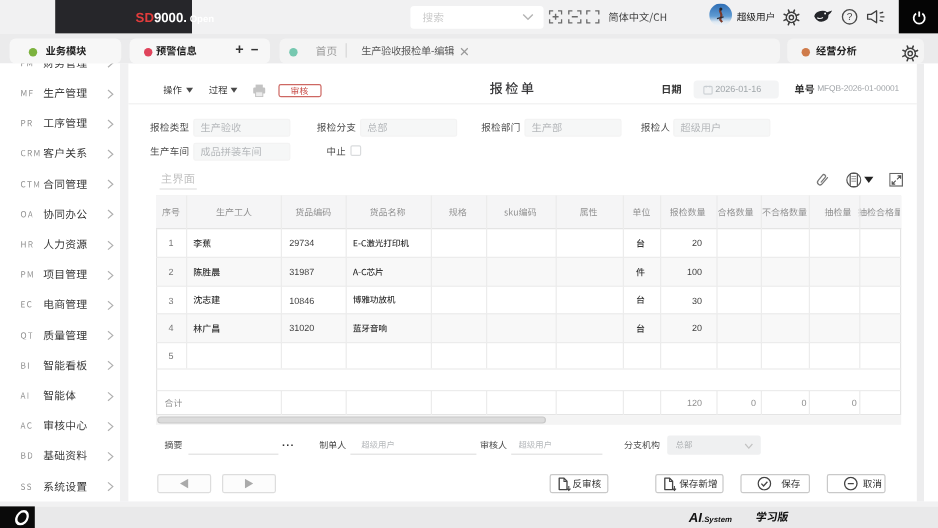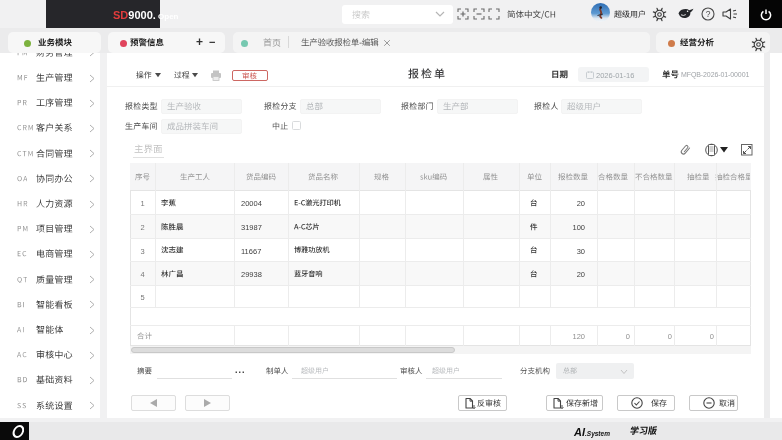--- a/index.html
+++ b/index.html
@@ -410,21 +410,21 @@
     <div style="position:absolute;left:130px;top:214px;width:621px;height:1px;background:#ececec;"></div>
     <div style="position:absolute;left:130px;top:238px;width:621px;height:1px;background:#ececec;"></div>
     <div style="position:absolute;left:130px;top:261px;width:621px;height:1px;background:#ececec;"></div>
     <div style="position:absolute;left:130px;top:285px;width:621px;height:1px;background:#ececec;"></div>
     <div style="position:absolute;left:130px;top:306.5px;width:621px;height:1px;background:#ececec;"></div>
     <div style="position:absolute;left:130px;top:324.6px;width:621px;height:1px;background:#ececec;"></div>
     <div style="position:absolute;left:142.5px;top:195.4px;line-height:11px;transform:translateX(-50%);"><span style="font:400 7.5px 'Liberation Sans',sans-serif;color:#777;letter-spacing:0px;white-space:nowrap;">1</span></div>
     <div style="position:absolute;left:161px;top:198.8px;line-height:0;"><svg width="15" height="8" viewBox="0 0 15 8">
         <path d="M3.4 0.3L3.4 1L0.4 1L0.4 1.7L2.6 1.7C2 2.3 1.1 2.8 0.2 3.1C0.4 3.2 0.6 3.5 0.7 3.7C1.7 3.3 2.7 2.6 3.4 1.8L3.4 3.3L4.1 3.3L4.1 1.8C4.8 2.6 5.8 3.3 6.8 3.6C6.9 3.4 7.1 3.1 7.3 3C6.4 2.8 5.5 2.3 4.8 1.7L7.1 1.7L7.1 1L4.1 1L4.1 0.3ZM3.4 4.5L3.4 4.9L0.4 4.9L0.4 5.5L3.4 5.5L3.4 6.4C3.4 6.5 3.3 6.6 3.2 6.6C3.1 6.6 2.6 6.6 2.1 6.5C2.2 6.7 2.3 7 2.4 7.2C3 7.2 3.4 7.2 3.7 7.1C4 7 4.1 6.8 4.1 6.4L4.1 5.5L7.1 5.5L7.1 4.9L4.1 4.9L4.1 4.8C4.7 4.5 5.4 4.1 5.9 3.8L5.5 3.4L5.3 3.4L1.7 3.4L1.7 4L4.4 4C4.1 4.2 3.7 4.4 3.4 4.5ZM8.8 5.8C8.6 6.2 8.2 6.6 7.9 6.9L8.4 7.3C8.8 7 9.1 6.5 9.3 6.1ZM9.9 6.1C10.1 6.5 10.2 6.9 10.2 7.2L10.9 7.1C10.8 6.8 10.7 6.3 10.5 6ZM11.5 6.1C11.7 6.4 11.9 6.9 12 7.2L12.6 7C12.5 6.7 12.3 6.2 12 5.9ZM13.1 6.1C13.5 6.4 13.9 6.9 14.1 7.3L14.7 6.9C14.5 6.6 14.1 6.1 13.7 5.8ZM11.3 4.6L11.3 5.1L9.6 5.1L9.6 4.6ZM11.1 1.7C11.2 1.9 11.2 2.1 11.3 2.3L9.7 2.3C9.8 2.1 9.9 2 10 1.8L9.8 1.8L10.3 1.8L10.3 1.3L12.3 1.3L12.3 1.8L13 1.8L13 1.3L14.6 1.3L14.6 0.7L13 0.7L13 0.3L12.3 0.3L12.3 0.7L10.3 0.7L10.3 0.3L9.6 0.3L9.6 0.7L7.9 0.7L7.9 1.3L9.6 1.3L9.6 1.7L9.3 1.6C9 2.3 8.4 3 7.8 3.4C8 3.5 8.2 3.8 8.3 3.9C8.5 3.8 8.7 3.6 8.9 3.3L8.9 5.9L9.6 5.9L9.6 5.6L14.3 5.6L14.3 5.1L12 5.1L12 4.6L14 4.6L14 4.1L12 4.1L12 3.7L14 3.7L14 3.2L12 3.2L12 2.8L14.2 2.8L14.2 2.3L12.1 2.3C12 2 11.9 1.7 11.7 1.5ZM11.3 4.1L9.6 4.1L9.6 3.7L11.3 3.7ZM11.3 3.2L9.6 3.2L9.6 2.8L11.3 2.8Z" fill="#333"></path>
       </svg></div>
-    <div style="position:absolute;left:241px;top:195.4px;line-height:11px;"><span style="font:400 7.5px 'Liberation Sans',sans-serif;color:#3f3f3f;letter-spacing:0px;white-space:nowrap;">20004</span></div>
+    <div style="position:absolute;left:241px;top:195.4px;line-height:11px;"><span style="font:400 7.5px 'Liberation Sans',sans-serif;color:#3f3f3f;letter-spacing:0px;white-space:nowrap;">29734</span></div>
     <div style="position:absolute;left:294px;top:199.0px;line-height:0;"><svg width="46.8" height="7.6" viewBox="0 0 46.8 7.6">
         <path d="M0.7 6.3L3.9 6.3L3.9 5.6L1.5 5.6L1.5 3.9L3.5 3.9L3.5 3.2L1.5 3.2L1.5 1.7L3.8 1.7L3.8 1L0.7 1ZM4.6 4.6L6.5 4.6L6.5 4L4.6 4ZM9.5 6.4C10.1 6.4 10.7 6.2 11.1 5.7L10.7 5.1C10.3 5.5 10 5.7 9.5 5.7C8.6 5.7 8 4.9 8 3.7C8 2.4 8.6 1.7 9.5 1.7C9.9 1.7 10.3 1.9 10.5 2.1L11 1.6C10.7 1.3 10.2 0.9 9.5 0.9C8.2 0.9 7.1 2 7.1 3.7C7.1 5.4 8.1 6.4 9.5 6.4ZM13.8 2.4L14.9 2.4L14.9 2.9L13.8 2.9ZM13.8 1.5L14.9 1.5L14.9 1.9L13.8 1.9ZM11.7 0.7C12 1 12.5 1.4 12.7 1.6L13.1 1.2C12.9 1 12.4 0.6 12 0.3ZM11.5 2.7C11.8 3 12.2 3.3 12.5 3.5L12.9 3.1C12.6 2.8 12.2 2.5 11.8 2.3ZM11.6 6.5L12.1 6.8C12.4 6.2 12.7 5.3 13 4.6L12.5 4.3C12.2 5.1 11.8 6 11.6 6.5ZM16.2 0.3C16.1 1.3 15.9 2.3 15.5 3L15.5 1L14.6 1L14.8 0.3L14.1 0.3C14.1 0.5 14 0.7 13.9 1L13.2 1L13.2 3.4L15.5 3.4C15.6 3.5 15.7 3.7 15.8 3.8C15.9 3.6 16 3.4 16.1 3.3C16.2 3.9 16.3 4.6 16.6 5.2C16.3 5.7 16 6.2 15.4 6.5C15.6 6.6 15.8 6.8 15.9 6.9C16.3 6.6 16.6 6.2 16.9 5.8C17.1 6.2 17.4 6.6 17.8 6.9C17.9 6.8 18.1 6.5 18.2 6.4C17.8 6.1 17.5 5.7 17.2 5.2C17.6 4.4 17.8 3.4 17.9 2.2L18.2 2.2L18.2 1.6L16.6 1.6C16.7 1.2 16.8 0.8 16.8 0.4ZM13.8 3.5L14 3.9L13 3.9L13 4.4L13.6 4.4L13.6 4.6C13.6 5.1 13.5 5.9 12.7 6.6C12.8 6.7 13 6.8 13.1 6.9C13.8 6.5 14 5.9 14.2 5.4L14.9 5.4C14.8 5.9 14.8 6.2 14.7 6.3C14.7 6.3 14.6 6.3 14.5 6.3C14.5 6.3 14.3 6.3 14 6.3C14.1 6.4 14.2 6.7 14.2 6.8C14.4 6.9 14.7 6.8 14.9 6.8C15 6.8 15.1 6.8 15.2 6.6C15.4 6.5 15.4 6.1 15.5 5C15.5 5 15.5 4.8 15.5 4.8L14.2 4.8L14.2 4.7L14.2 4.4L15.7 4.4L15.7 3.9L14.7 3.9C14.6 3.7 14.5 3.5 14.4 3.4ZM17.3 2.2C17.2 3.1 17.1 3.8 16.9 4.4C16.6 3.8 16.5 3 16.4 2.3L16.5 2.2ZM19.3 0.8C19.6 1.4 20 2.1 20.1 2.6L20.7 2.4C20.6 1.9 20.2 1.1 19.9 0.6ZM24 0.5C23.8 1.1 23.4 1.9 23.1 2.4L23.7 2.6C24 2.1 24.4 1.4 24.7 0.8ZM21.6 0.3L21.6 3L18.7 3L18.7 3.6L20.6 3.6C20.5 4.9 20.2 5.9 18.6 6.4C18.7 6.5 18.9 6.8 19 6.9C20.8 6.3 21.2 5.2 21.3 3.6L22.5 3.6L22.5 6C22.5 6.7 22.7 6.9 23.4 6.9C23.5 6.9 24.2 6.9 24.4 6.9C25 6.9 25.2 6.6 25.3 5.4C25.1 5.3 24.8 5.2 24.7 5.1C24.6 6.1 24.6 6.3 24.3 6.3C24.2 6.3 23.6 6.3 23.5 6.3C23.2 6.3 23.2 6.2 23.2 6L23.2 3.6L25.2 3.6L25.2 3L22.3 3L22.3 0.3ZM26.8 0.3L26.8 1.7L25.8 1.7L25.8 2.3L26.8 2.3L26.8 3.7L25.7 4L25.9 4.7L26.8 4.4L26.8 6.1C26.8 6.2 26.8 6.2 26.7 6.2C26.6 6.2 26.2 6.2 25.9 6.2C26 6.4 26.1 6.7 26.1 6.9C26.7 6.9 27 6.9 27.2 6.7C27.4 6.6 27.5 6.5 27.5 6.1L27.5 4.2L28.5 3.9L28.4 3.3L27.5 3.5L27.5 2.3L28.4 2.3L28.4 1.7L27.5 1.7L27.5 0.3ZM28.5 0.8L28.5 1.5L30.4 1.5L30.4 6C30.4 6.1 30.4 6.2 30.2 6.2C30.1 6.2 29.5 6.2 29.1 6.2C29.2 6.4 29.3 6.7 29.3 6.9C30 6.9 30.5 6.9 30.8 6.8C31.1 6.6 31.2 6.4 31.2 6L31.2 1.5L32.4 1.5L32.4 0.8ZM33.2 6.1C33.4 6 33.7 5.9 35.9 5.4C35.8 5.2 35.8 4.9 35.8 4.7L33.9 5.2L33.9 3.4L35.8 3.4L35.8 2.8L33.9 2.8L33.9 1.5C34.6 1.4 35.3 1.2 35.9 1L35.4 0.4C34.8 0.7 34 0.9 33.3 1.1L33.3 4.9C33.3 5.2 33.1 5.3 32.9 5.4C33 5.6 33.2 5.9 33.2 6.1ZM36.3 0.8L36.3 6.9L37 6.9L37 1.4L38.5 1.4L38.5 5C38.5 5.1 38.4 5.2 38.3 5.2C38.2 5.2 37.8 5.2 37.5 5.2C37.6 5.3 37.7 5.7 37.7 5.9C38.2 5.9 38.6 5.9 38.8 5.7C39.1 5.6 39.2 5.4 39.2 5L39.2 0.8ZM43.2 0.7L43.2 3C43.2 4.1 43.1 5.5 42.1 6.5C42.3 6.6 42.6 6.8 42.7 6.9C43.7 5.9 43.9 4.2 43.9 3L43.9 1.3L45 1.3L45 5.8C45 6.4 45.1 6.6 45.2 6.7C45.3 6.8 45.5 6.9 45.6 6.9C45.7 6.9 45.9 6.9 46 6.9C46.2 6.9 46.3 6.8 46.4 6.8C46.5 6.7 46.6 6.5 46.7 6.3C46.7 6.1 46.7 5.6 46.7 5.2C46.6 5.2 46.4 5.1 46.2 4.9C46.2 5.4 46.2 5.8 46.2 5.9C46.2 6.1 46.2 6.1 46.1 6.2C46.1 6.2 46 6.2 46 6.2C45.9 6.2 45.9 6.2 45.8 6.2C45.8 6.2 45.8 6.2 45.7 6.2C45.7 6.2 45.7 6 45.7 5.8L45.7 0.7ZM41.1 0.3L41.1 1.8L40 1.8L40 2.4L41 2.4C40.8 3.4 40.3 4.4 39.8 5C39.9 5.2 40.1 5.5 40.2 5.6C40.5 5.2 40.9 4.5 41.1 3.7L41.1 6.9L41.8 6.9L41.8 3.7C42 4.1 42.3 4.5 42.5 4.7L42.9 4.2C42.7 4 42 3.2 41.8 3L41.8 2.4L42.8 2.4L42.8 1.8L41.8 1.8L41.8 0.3Z" fill="#333"></path>
       </svg></div>
     <div style="position:absolute;left:530.2px;top:198.8px;line-height:0;"><svg width="7.5" height="8" viewBox="0 0 7.5 8">
         <path d="M1.3 4L1.3 7.2L2 7.2L2 6.8L5.5 6.8L5.5 7.2L6.2 7.2L6.2 4ZM2 6.1L2 4.7L5.5 4.7L5.5 6.1ZM1 3.4C1.3 3.3 1.8 3.3 6 3.1C6.1 3.3 6.3 3.5 6.4 3.7L7 3.2C6.6 2.6 5.7 1.7 5 1.1L4.4 1.4C4.8 1.7 5.1 2.1 5.4 2.5L1.9 2.6C2.5 2 3.2 1.3 3.7 0.5L3 0.2C2.5 1.1 1.6 2.1 1.3 2.3C1.1 2.5 0.9 2.7 0.7 2.7C0.8 2.9 0.9 3.3 1 3.4Z" fill="#333"></path>
       </svg></div>
     <div style="position:absolute;left:585px;top:195.4px;line-height:11px;transform:translateX(-100%);"><span style="font:400 7.5px 'Liberation Sans',sans-serif;color:#3f3f3f;letter-spacing:0px;white-space:nowrap;">20</span></div>
     <div style="position:absolute;left:142.5px;top:219.1px;line-height:11px;transform:translateX(-50%);"><span style="font:400 7.5px 'Liberation Sans',sans-serif;color:#777;letter-spacing:0px;white-space:nowrap;">2</span></div>
     <div style="position:absolute;left:161px;top:222.5px;line-height:0;"><svg width="22.5" height="8" viewBox="0 0 22.5 8">
         <path d="M5.8 5C6.1 5.5 6.5 6.3 6.7 6.8L7.3 6.5C7.1 6 6.7 5.3 6.4 4.7ZM3.4 4.8C3.2 5.3 2.8 6 2.4 6.4C2.6 6.5 2.8 6.7 2.9 6.9C3.4 6.4 3.8 5.6 4.1 5ZM0.6 0.6L0.6 7.2L1.2 7.2L1.2 1.2L2 1.2C1.9 1.7 1.7 2.4 1.5 2.9C2 3.5 2.1 4 2.1 4.3C2.1 4.6 2 4.7 1.9 4.8C1.9 4.8 1.8 4.9 1.7 4.9C1.6 4.9 1.5 4.9 1.4 4.9C1.5 5 1.5 5.3 1.5 5.5C1.7 5.5 1.9 5.5 2 5.5C2.2 5.5 2.3 5.4 2.4 5.3C2.6 5.2 2.7 4.9 2.7 4.4C2.7 4 2.6 3.5 2.2 2.9C2.4 2.3 2.6 1.5 2.8 0.8L2.3 0.6L2.2 0.6ZM2.8 1.2L2.8 1.9L3.7 1.9C3.5 2.4 3.4 2.8 3.3 3C3.1 3.3 3 3.6 2.9 3.6C3 3.8 3.1 4.1 3.1 4.3C3.2 4.2 3.5 4.2 3.8 4.2L4.6 4.2L4.6 6.4C4.6 6.5 4.6 6.5 4.5 6.5C4.4 6.5 4.1 6.5 3.8 6.5C3.9 6.7 4 7 4 7.2C4.5 7.2 4.8 7.2 5 7.1C5.3 7 5.3 6.8 5.3 6.4L5.3 4.2L6.9 4.2L6.9 3.5L5.3 3.5L5.3 2.4L4.6 2.4L4.6 3.5L3.8 3.5C4 3 4.2 2.5 4.4 1.9L7.1 1.9L7.1 1.2L4.6 1.2C4.7 0.9 4.8 0.6 4.9 0.3L4.1 0.2C4 0.5 4 0.9 3.9 1.2ZM10.6 6.4L10.6 7L14.7 7L14.7 6.4L13 6.4L13 4.7L14.4 4.7L14.4 4.1L13 4.1L13 2.6L14.6 2.6L14.6 1.9L13 1.9L13 0.4L12.3 0.4L12.3 1.9L11.6 1.9C11.7 1.5 11.8 1.2 11.8 0.8L11.1 0.7C11 1.6 10.7 2.6 10.3 3.3L10.3 0.5L8.2 0.5L8.2 3.2C8.2 4.3 8.1 5.9 7.7 6.9C7.8 7 8.1 7.1 8.3 7.2C8.6 6.5 8.7 5.6 8.8 4.7L9.7 4.7L9.7 6.4C9.7 6.5 9.7 6.5 9.6 6.5C9.5 6.5 9.2 6.5 8.9 6.5C9 6.7 9.1 7 9.1 7.2C9.6 7.2 9.9 7.2 10.1 7C10.3 6.9 10.3 6.7 10.3 6.4L10.3 3.3C10.5 3.4 10.8 3.6 10.9 3.7C11.1 3.4 11.2 3 11.4 2.6L12.3 2.6L12.3 4.1L10.9 4.1L10.9 4.7L12.3 4.7L12.3 6.4ZM8.8 1.2L9.7 1.2L9.7 2.3L8.8 2.3ZM8.8 2.9L9.7 2.9L9.7 4.1L8.8 4.1L8.8 3.2ZM16.9 1.9L20.7 1.9L20.7 2.3L16.9 2.3ZM16.9 1L20.7 1L20.7 1.4L16.9 1.4ZM16.2 0.5L16.2 2.8L21.4 2.8L21.4 0.5ZM17 4L17 4.4L21.4 4.4L21.4 4ZM17.2 7.2C17.4 7.2 17.6 7.1 19.4 6.7C19.4 6.6 19.4 6.3 19.4 6.1L18 6.4L18 5.3L18.8 5.3C19.4 6.3 20.5 6.9 21.9 7.1C22 6.9 22.1 6.7 22.3 6.5C21.7 6.5 21.2 6.3 20.8 6.1C21.1 6 21.5 5.8 21.8 5.6L21.3 5.3C21 5.5 20.6 5.7 20.2 5.9C20 5.7 19.7 5.5 19.5 5.3L22.1 5.3L22.1 4.7L16.6 4.7C16.6 4.6 16.6 4.4 16.6 4.2L16.6 3.6L22 3.6L22 3.1L15.9 3.1L15.9 4.2C15.9 5 15.8 6.1 15.3 6.9C15.4 6.9 15.8 7.1 15.9 7.3C16.3 6.7 16.5 6 16.6 5.3L17.3 5.3L17.3 6.1C17.3 6.4 17.1 6.6 16.9 6.7C17 6.8 17.2 7.1 17.2 7.2Z" fill="#333"></path>
@@ -434,33 +434,33 @@
         <path d="M0 6.3L0.9 6.3L1.3 4.8L3.1 4.8L3.6 6.3L4.5 6.3L2.7 1L1.8 1ZM1.5 4.2L1.7 3.5C1.9 2.9 2.1 2.3 2.2 1.7L2.2 1.7C2.4 2.3 2.6 2.9 2.7 3.5L2.9 4.2ZM4.7 4.6L6.6 4.6L6.6 4L4.7 4ZM9.6 6.4C10.3 6.4 10.8 6.2 11.3 5.7L10.8 5.1C10.5 5.5 10.1 5.7 9.6 5.7C8.7 5.7 8.1 4.9 8.1 3.7C8.1 2.4 8.8 1.7 9.7 1.7C10.1 1.7 10.4 1.9 10.7 2.1L11.2 1.6C10.8 1.3 10.3 0.9 9.7 0.9C8.3 0.9 7.3 2 7.3 3.7C7.3 5.4 8.3 6.4 9.6 6.4ZM13.5 3.5L13.5 5.8C13.5 6.6 13.7 6.8 14.5 6.8C14.7 6.8 15.7 6.8 15.9 6.8C16.7 6.8 16.9 6.5 17 5.4C16.8 5.3 16.5 5.2 16.3 5.1C16.3 6 16.2 6.1 15.9 6.1C15.6 6.1 14.8 6.1 14.6 6.1C14.2 6.1 14.1 6.1 14.1 5.8L14.1 3.5ZM16.9 3.9C17.2 4.6 17.5 5.6 17.6 6.1L18.3 5.9C18.2 5.3 17.9 4.4 17.5 3.7ZM12.4 3.7C12.3 4.5 12 5.3 11.6 5.9L12.3 6.2C12.7 5.6 12.9 4.7 13.1 3.9ZM14.5 2.6C14.9 3.2 15.3 4 15.4 4.5L16.1 4.2C15.9 3.7 15.5 2.9 15 2.3ZM15.9 0.3L15.9 1.2L14 1.2L14 0.3L13.4 0.3L13.4 1.2L11.8 1.2L11.8 1.8L13.4 1.8L13.4 2.6L14 2.6L14 1.8L15.9 1.8L15.9 2.6L16.6 2.6L16.6 1.8L18.2 1.8L18.2 1.2L16.6 1.2L16.6 0.3ZM19.7 0.4L19.7 2.8C19.7 4.1 19.6 5.4 18.7 6.4C18.9 6.5 19.1 6.8 19.3 7C19.9 6.3 20.2 5.4 20.3 4.6L23.3 4.6L23.3 6.9L24 6.9L24 3.8L20.4 3.8C20.4 3.5 20.5 3.2 20.5 2.8L20.5 2.8L25 2.8L25 2.1L23.1 2.1L23.1 0.3L22.4 0.3L22.4 2.1L20.5 2.1L20.5 0.4Z" fill="#333"></path>
       </svg></div>
     <div style="position:absolute;left:530.2px;top:222.5px;line-height:0;"><svg width="7.5" height="8" viewBox="0 0 7.5 8">
         <path d="M2.4 4L2.4 4.7L4.5 4.7L4.5 7.2L5.2 7.2L5.2 4.7L7.2 4.7L7.2 4L5.2 4L5.2 2.5L6.8 2.5L6.8 1.8L5.2 1.8L5.2 0.4L4.5 0.4L4.5 1.8L3.6 1.8C3.7 1.5 3.8 1.1 3.9 0.8L3.2 0.7C3 1.6 2.7 2.6 2.3 3.2C2.5 3.3 2.8 3.4 2.9 3.5C3.1 3.2 3.3 2.9 3.4 2.5L4.5 2.5L4.5 4ZM1.9 0.3C1.5 1.4 0.9 2.5 0.2 3.2C0.3 3.4 0.5 3.8 0.6 3.9C0.8 3.7 1 3.5 1.2 3.2L1.2 7.2L1.9 7.2L1.9 2.1C2.1 1.6 2.4 1.1 2.6 0.5Z" fill="#333"></path>
       </svg></div>
     <div style="position:absolute;left:585px;top:219.1px;line-height:11px;transform:translateX(-100%);"><span style="font:400 7.5px 'Liberation Sans',sans-serif;color:#3f3f3f;letter-spacing:0px;white-space:nowrap;">100</span></div>
     <div style="position:absolute;left:142.5px;top:242.6px;line-height:11px;transform:translateX(-50%);"><span style="font:400 7.5px 'Liberation Sans',sans-serif;color:#777;letter-spacing:0px;white-space:nowrap;">3</span></div>
     <div style="position:absolute;left:161px;top:246.0px;line-height:0;"><svg width="22.5" height="8" viewBox="0 0 22.5 8">
         <path d="M0.7 0.9C1.1 1.1 1.7 1.5 2 1.7L2.4 1.1C2.1 0.9 1.5 0.6 1.1 0.4ZM0.3 2.9C0.7 3.2 1.3 3.5 1.6 3.8L2 3.2C1.7 3 1.1 2.6 0.7 2.4ZM0.5 6.7L1.1 7.1C1.5 6.4 2 5.5 2.4 4.7L1.9 4.3C1.5 5.1 0.9 6.1 0.5 6.7ZM4.3 0.3L4.2 1.6L2.5 1.6L2.5 3.3L3.2 3.3L3.2 2.3L4.2 2.3C4.1 4.1 3.7 5.8 2.1 6.7C2.3 6.8 2.5 7.1 2.6 7.2C3.8 6.5 4.4 5.4 4.7 4.1L4.7 6.2C4.7 6.9 4.8 7.1 5.5 7.1C5.7 7.1 6.2 7.1 6.4 7.1C7 7.1 7.2 6.8 7.2 5.6C7 5.5 6.7 5.4 6.6 5.3C6.6 6.3 6.5 6.5 6.3 6.5C6.2 6.5 5.7 6.5 5.6 6.5C5.4 6.5 5.4 6.4 5.4 6.2L5.4 3.2L4.8 3.2C4.9 2.9 4.9 2.6 4.9 2.3L6.3 2.3L6.3 3.3L7.1 3.3L7.1 1.6L5 1.6C5 1.2 5 0.7 5 0.3ZM9.5 4.7L9.5 6.2C9.5 6.9 9.7 7.1 10.7 7.1C10.9 7.1 12.1 7.1 12.3 7.1C13 7.1 13.3 6.9 13.4 5.9C13.2 5.8 12.9 5.7 12.7 5.6C12.7 6.4 12.6 6.5 12.2 6.5C11.9 6.5 10.9 6.5 10.7 6.5C10.3 6.5 10.2 6.4 10.2 6.2L10.2 4.7ZM10.3 4.3C10.9 4.6 11.6 5.2 12 5.5L12.5 5.1C12.1 4.7 11.4 4.2 10.8 3.8ZM13 4.9C13.4 5.5 13.8 6.4 13.9 6.9L14.6 6.6C14.5 6.1 14 5.3 13.7 4.6ZM8.5 4.7C8.4 5.3 8.2 6 7.8 6.5L8.5 6.8C8.8 6.3 9 5.6 9.2 4.9ZM10.9 0.3L10.9 1.3L7.9 1.3L7.9 2L10.9 2L10.9 3.1L8.4 3.1L8.4 3.8L14.2 3.8L14.2 3.1L11.6 3.1L11.6 2L14.6 2L14.6 1.3L11.6 1.3L11.6 0.3ZM17.9 0.9L17.9 1.4L19.3 1.4L19.3 1.9L17.5 1.9L17.5 2.4L19.3 2.4L19.3 2.9L17.9 2.9L17.9 3.5L19.3 3.5L19.3 4L17.8 4L17.8 4.5L19.3 4.5L19.3 5L17.5 5L17.5 5.5L19.3 5.5L19.3 6.2L19.9 6.2L19.9 5.5L22 5.5L22 5L19.9 5L19.9 4.5L21.8 4.5L21.8 4L19.9 4L19.9 3.5L21.6 3.5L21.6 2.4L22.1 2.4L22.1 1.9L21.6 1.9L21.6 0.9L19.9 0.9L19.9 0.3L19.3 0.3L19.3 0.9ZM19.9 2.4L21 2.4L21 2.9L19.9 2.9ZM19.9 1.9L19.9 1.4L21 1.4L21 1.9ZM15.7 3.8C15.7 3.7 15.9 3.6 16.1 3.5L16.9 3.5C16.8 4.1 16.6 4.6 16.5 5C16.3 4.8 16.2 4.4 16 4L15.5 4.2C15.7 4.8 15.9 5.3 16.2 5.7C15.9 6.1 15.6 6.5 15.2 6.8C15.4 6.9 15.6 7.1 15.8 7.2C16.1 7 16.4 6.6 16.6 6.2C17.4 6.9 18.5 7.1 19.8 7.1L22 7.1C22 6.9 22.1 6.6 22.2 6.4C21.8 6.4 20.2 6.4 19.8 6.4C18.6 6.4 17.6 6.3 16.9 5.6C17.2 4.9 17.4 4 17.6 2.9L17.2 2.8L17 2.9L16.6 2.9C16.9 2.3 17.3 1.6 17.6 0.9L17.1 0.6L16.9 0.7L15.4 0.7L15.4 1.3L16.7 1.3C16.4 2 16 2.5 15.9 2.7C15.8 3 15.6 3.2 15.4 3.2C15.5 3.3 15.7 3.6 15.7 3.8Z" fill="#333"></path>
       </svg></div>
-    <div style="position:absolute;left:241px;top:242.6px;line-height:11px;"><span style="font:400 7.5px 'Liberation Sans',sans-serif;color:#3f3f3f;letter-spacing:0px;white-space:nowrap;">11667</span></div>
+    <div style="position:absolute;left:241px;top:242.6px;line-height:11px;"><span style="font:400 7.5px 'Liberation Sans',sans-serif;color:#3f3f3f;letter-spacing:0px;white-space:nowrap;">10846</span></div>
     <div style="position:absolute;left:294px;top:246.2px;line-height:0;"><svg width="35.6" height="7.6" viewBox="0 0 35.6 7.6">
         <path d="M2.8 1.9L2.8 4.4L3.4 4.4L3.4 3.9L4.3 3.9L4.3 4.3L4.9 4.3L4.9 3.9L5.9 3.9L5.9 4.4L6.5 4.4L6.5 1.9L4.9 1.9L4.9 1.5L6.9 1.5L6.9 1L6.4 1L6.6 0.8C6.4 0.6 5.9 0.4 5.6 0.3L5.3 0.6C5.5 0.7 5.8 0.9 6 1L4.9 1L4.9 0.3L4.3 0.3L4.3 1L2.4 1L2.4 1.5L4.3 1.5L4.3 1.9ZM4.3 3.1L4.3 3.5L3.4 3.5L3.4 3.1ZM4.9 3.1L5.9 3.1L5.9 3.5L4.9 3.5ZM4.3 2.7L3.4 2.7L3.4 2.4L4.3 2.4ZM4.9 2.7L4.9 2.4L5.9 2.4L5.9 2.7ZM3 5.6C3.3 5.8 3.7 6.2 3.9 6.5L4.4 6.1C4.2 5.9 3.8 5.5 3.5 5.3L5.2 5.3L5.2 6.3C5.2 6.4 5.2 6.4 5.1 6.4C5 6.4 4.7 6.4 4.3 6.4C4.4 6.5 4.5 6.8 4.5 6.9C5 6.9 5.4 6.9 5.6 6.8C5.8 6.8 5.9 6.6 5.9 6.3L5.9 5.3L7 5.3L7 4.7L5.9 4.7L5.9 4.2L5.2 4.2L5.2 4.7L2.2 4.7L2.2 5.3L3.4 5.3ZM1.1 0.3L1.1 2.1L0.3 2.1L0.3 2.7L1.1 2.7L1.1 6.9L1.8 6.9L1.8 2.7L2.6 2.7L2.6 2.1L1.8 2.1L1.8 0.3ZM12.2 0.5C12.3 0.9 12.5 1.3 12.5 1.6L11.6 1.6C11.7 1.2 11.9 0.8 12 0.4L11.4 0.3C11.1 1.2 10.7 2.2 10.2 2.8L10.3 3L10 3L10 1.3L10.5 1.3L10.5 0.6L7.6 0.6L7.6 1.3L9.4 1.3L9.4 3L8.3 3C8.4 2.5 8.5 2 8.5 1.5L8 1.5C7.9 2.2 7.7 3.1 7.6 3.6L8.9 3.6C8.5 4.5 7.9 5.4 7.3 5.9C7.4 6 7.7 6.2 7.8 6.4C8.4 5.8 9 4.9 9.4 3.9L9.4 6C9.4 6.1 9.3 6.2 9.2 6.2C9.1 6.2 8.8 6.2 8.4 6.2C8.5 6.4 8.6 6.6 8.6 6.8C9.1 6.8 9.5 6.8 9.7 6.7C9.9 6.6 10 6.4 10 6L10 3.6L10.5 3.6L10.5 3.3L10.6 3.3C10.7 3.2 10.8 3 10.9 2.8L10.9 6.9L11.5 6.9L11.5 6.6L14 6.6L14 5.9L13 5.9L13 5.1L13.8 5.1L13.8 4.5L13 4.5L13 3.6L13.8 3.6L13.8 3L13 3L13 2.2L13.9 2.2L13.9 1.6L12.7 1.6L13.1 1.4C13 1.1 12.9 0.7 12.7 0.3ZM11.5 3.6L12.4 3.6L12.4 4.5L11.5 4.5ZM11.5 3L11.5 2.2L12.4 2.2L12.4 3ZM11.5 5.1L12.4 5.1L12.4 5.9L11.5 5.9ZM14.4 5L14.6 5.7C15.4 5.4 16.4 5.2 17.4 4.9L17.3 4.2L16.2 4.5L16.2 1.7L17.2 1.7L17.2 1.1L14.5 1.1L14.5 1.7L15.5 1.7L15.5 4.7C15.1 4.8 14.7 4.9 14.4 5ZM18.4 0.4C18.4 0.9 18.4 1.4 18.4 1.9L17.3 1.9L17.3 2.5L18.4 2.5C18.3 4.2 17.9 5.6 16.4 6.4C16.6 6.5 16.8 6.8 16.9 6.9C18.5 6 18.9 4.4 19.1 2.5L20.3 2.5C20.2 4.9 20.1 5.9 19.9 6.1C19.8 6.2 19.8 6.2 19.6 6.2C19.5 6.2 19.1 6.2 18.7 6.2C18.8 6.4 18.9 6.7 18.9 6.9C19.3 6.9 19.7 6.9 19.9 6.8C20.2 6.8 20.3 6.7 20.5 6.5C20.8 6.2 20.9 5.1 21 2.2C21 2.1 21 1.9 21 1.9L19.1 1.9C19.1 1.4 19.1 0.9 19.1 0.4ZM22.7 0.4C22.9 0.7 23 1.1 23.1 1.4L23.7 1.2C23.6 0.9 23.5 0.5 23.3 0.2ZM25.6 0.3C25.4 1.5 25.1 2.6 24.5 3.4L24.5 3.2C24.5 3.1 24.5 2.9 24.5 2.9L23 2.9L23 2L24.8 2L24.8 1.4L21.6 1.4L21.6 2L22.4 2L22.4 3.5C22.4 4.5 22.3 5.6 21.4 6.5C21.6 6.6 21.8 6.8 21.9 6.9C22.9 5.9 23 4.7 23 3.5L23.9 3.5C23.8 5.4 23.8 6 23.7 6.2C23.6 6.3 23.5 6.3 23.4 6.3C23.3 6.3 23.1 6.3 22.8 6.2C22.9 6.4 23 6.7 23 6.9C23.3 6.9 23.6 6.9 23.8 6.9C24 6.8 24.1 6.8 24.2 6.6C24.4 6.4 24.5 5.6 24.5 3.5C24.6 3.6 24.9 3.9 25 4C25.1 3.8 25.3 3.5 25.4 3.2C25.6 3.9 25.8 4.5 26.1 5C25.7 5.6 25.1 6 24.4 6.4C24.5 6.5 24.7 6.8 24.8 7C25.5 6.6 26 6.2 26.4 5.6C26.8 6.2 27.3 6.6 27.9 6.9C28 6.7 28.2 6.5 28.3 6.3C27.7 6 27.2 5.6 26.8 5C27.3 4.3 27.5 3.3 27.7 2.2L28.3 2.2L28.3 1.6L26.1 1.6C26.2 1.2 26.3 0.8 26.3 0.4ZM25.9 2.2L27 2.2C26.9 3 26.7 3.7 26.5 4.3C26.2 3.7 26 3 25.9 2.3ZM31.9 0.7L31.9 3C31.9 4.1 31.9 5.5 30.9 6.5C31 6.6 31.3 6.8 31.4 6.9C32.5 5.9 32.6 4.2 32.6 3L32.6 1.3L33.8 1.3L33.8 5.8C33.8 6.4 33.8 6.6 34 6.7C34.1 6.8 34.2 6.9 34.4 6.9C34.5 6.9 34.7 6.9 34.8 6.9C34.9 6.9 35.1 6.8 35.2 6.8C35.3 6.7 35.4 6.5 35.4 6.3C35.4 6.1 35.5 5.6 35.5 5.2C35.3 5.2 35.1 5.1 35 4.9C35 5.4 35 5.8 34.9 5.9C34.9 6.1 34.9 6.1 34.9 6.2C34.9 6.2 34.8 6.2 34.8 6.2C34.7 6.2 34.6 6.2 34.6 6.2C34.5 6.2 34.5 6.2 34.5 6.2C34.5 6.2 34.4 6 34.4 5.8L34.4 0.7ZM29.9 0.3L29.9 1.8L28.8 1.8L28.8 2.4L29.8 2.4C29.6 3.4 29.1 4.4 28.6 5C28.7 5.2 28.8 5.5 28.9 5.6C29.3 5.2 29.6 4.5 29.9 3.7L29.9 6.9L30.5 6.9L30.5 3.7C30.8 4.1 31.1 4.5 31.2 4.7L31.6 4.2C31.5 4 30.8 3.2 30.5 3L30.5 2.4L31.6 2.4L31.6 1.8L30.5 1.8L30.5 0.3Z" fill="#333"></path>
       </svg></div>
     <div style="position:absolute;left:530.2px;top:246.0px;line-height:0;"><svg width="7.5" height="8" viewBox="0 0 7.5 8">
         <path d="M1.3 4L1.3 7.2L2 7.2L2 6.8L5.5 6.8L5.5 7.2L6.2 7.2L6.2 4ZM2 6.1L2 4.7L5.5 4.7L5.5 6.1ZM1 3.4C1.3 3.3 1.8 3.3 6 3.1C6.1 3.3 6.3 3.5 6.4 3.7L7 3.2C6.6 2.6 5.7 1.7 5 1.1L4.4 1.4C4.8 1.7 5.1 2.1 5.4 2.5L1.9 2.6C2.5 2 3.2 1.3 3.7 0.5L3 0.2C2.5 1.1 1.6 2.1 1.3 2.3C1.1 2.5 0.9 2.7 0.7 2.7C0.8 2.9 0.9 3.3 1 3.4Z" fill="#333"></path>
       </svg></div>
     <div style="position:absolute;left:585px;top:242.6px;line-height:11px;transform:translateX(-100%);"><span style="font:400 7.5px 'Liberation Sans',sans-serif;color:#3f3f3f;letter-spacing:0px;white-space:nowrap;">30</span></div>
     <div style="position:absolute;left:142.5px;top:266.1px;line-height:11px;transform:translateX(-50%);"><span style="font:400 7.5px 'Liberation Sans',sans-serif;color:#777;letter-spacing:0px;white-space:nowrap;">4</span></div>
     <div style="position:absolute;left:161px;top:269.5px;line-height:0;"><svg width="22.5" height="8" viewBox="0 0 22.5 8">
         <path d="M5 0.3L5 1.9L3.7 1.9L3.7 2.5L4.9 2.5C4.5 3.7 3.8 4.8 3.1 5.5C3.3 5.7 3.5 5.9 3.5 6.1C4.1 5.6 4.6 4.7 5 3.8L5 7.2L5.7 7.2L5.7 3.8C6 4.7 6.4 5.5 6.8 6C6.9 5.8 7.1 5.6 7.3 5.4C6.7 4.8 6.2 3.6 5.8 2.5L7.1 2.5L7.1 1.9L5.7 1.9L5.7 0.3ZM1.7 0.3L1.7 1.9L0.4 1.9L0.4 2.5L1.6 2.5C1.3 3.5 0.7 4.6 0.2 5.2C0.3 5.4 0.5 5.7 0.6 5.9C1 5.4 1.4 4.6 1.7 3.8L1.7 7.2L2.4 7.2L2.4 3.5C2.6 3.9 2.9 4.4 3.1 4.6L3.6 4C3.4 3.8 2.6 2.9 2.4 2.7L2.4 2.5L3.4 2.5L3.4 1.9L2.4 1.9L2.4 0.3ZM11 0.4C11.1 0.7 11.2 1.1 11.3 1.4L8.5 1.4L8.5 3.6C8.5 4.6 8.5 5.9 7.8 6.8C7.9 6.9 8.2 7.2 8.3 7.3C9.2 6.3 9.3 4.7 9.3 3.6L9.3 2.1L14.6 2.1L14.6 1.4L12.1 1.4C12 1.1 11.9 0.6 11.7 0.2ZM17.2 2.2L20.3 2.2L20.3 2.8L17.2 2.8ZM17.2 1.1L20.3 1.1L20.3 1.7L17.2 1.7ZM16.5 0.5L16.5 3.4L21.1 3.4L21.1 0.5ZM16.6 5.7L20.9 5.7L20.9 6.3L16.6 6.3ZM16.6 5.1L16.6 4.5L20.9 4.5L20.9 5.1ZM15.9 3.9L15.9 7.3L16.6 7.3L16.6 6.9L20.9 6.9L20.9 7.2L21.7 7.2L21.7 3.9Z" fill="#333"></path>
       </svg></div>
-    <div style="position:absolute;left:241px;top:266.1px;line-height:11px;"><span style="font:400 7.5px 'Liberation Sans',sans-serif;color:#3f3f3f;letter-spacing:0px;white-space:nowrap;">29938</span></div>
+    <div style="position:absolute;left:241px;top:266.1px;line-height:11px;"><span style="font:400 7.5px 'Liberation Sans',sans-serif;color:#3f3f3f;letter-spacing:0px;white-space:nowrap;">31020</span></div>
     <div style="position:absolute;left:294px;top:269.7px;line-height:0;"><svg width="28.5" height="7.6" viewBox="0 0 28.5 7.6">
         <path d="M4.7 3.2C5 3.6 5.3 4.1 5.5 4.5L6 4.2C5.9 3.8 5.5 3.3 5.2 3ZM2.2 1.9L2.2 4.4L2.9 4.4L2.9 1.9ZM0.9 2.1L0.9 4.2L1.5 4.2L1.5 2.1ZM4.5 0.3L4.5 0.7L2.7 0.7L2.7 0.3L2 0.3L2 0.7L0.4 0.7L0.4 1.3L2 1.3L2 1.7L2.7 1.7L2.7 1.3L4.5 1.3L4.5 1.7L5.2 1.7L5.2 1.3L6.8 1.3L6.8 0.7L5.2 0.7L5.2 0.3ZM4.1 1.7C4 2.5 3.6 3.2 3.2 3.7C3.4 3.8 3.6 4 3.8 4.1C4 3.8 4.2 3.4 4.4 2.9L6.6 2.9L6.6 2.4L4.6 2.4C4.7 2.2 4.7 2 4.8 1.9ZM1.1 4.6L1.1 6.2L0.3 6.2L0.3 6.8L6.9 6.8L6.9 6.2L6.2 6.2L6.2 4.6ZM1.7 6.2L1.7 5.1L2.6 5.1L2.6 6.2ZM3.2 6.2L3.2 5.1L4 5.1L4 6.2ZM4.6 6.2L4.6 5.1L5.5 5.1L5.5 6.2ZM8.6 1.5C8.4 2.2 8.2 3.2 8 3.8L10.9 3.8C10 4.7 8.6 5.5 7.4 6C7.5 6.1 7.7 6.4 7.8 6.6C9.2 6 10.7 5 11.6 3.9L11.6 6.1C11.6 6.2 11.6 6.3 11.4 6.3C11.3 6.3 10.9 6.3 10.4 6.2C10.5 6.4 10.6 6.8 10.7 6.9C11.3 6.9 11.7 6.9 12 6.8C12.2 6.7 12.3 6.5 12.3 6.1L12.3 3.8L13.9 3.8L13.9 3.1L12.3 3.1L12.3 1.3L13.5 1.3L13.5 0.6L8 0.6L8 1.3L11.6 1.3L11.6 3.1L8.9 3.1C9 2.6 9.2 2.1 9.3 1.6ZM17.3 0.3C17.4 0.5 17.5 0.7 17.5 0.9L15 0.9L15 1.5L19 1.5C18.9 1.8 18.8 2.3 18.6 2.6L16.9 2.6L17 2.5C17 2.2 16.8 1.8 16.6 1.5L15.9 1.6C16.1 1.9 16.2 2.3 16.3 2.6L14.6 2.6L14.6 3.2L21 3.2L21 2.6L19.3 2.6C19.5 2.3 19.6 2 19.8 1.6L19.1 1.5L20.7 1.5L20.7 0.9L18.3 0.9C18.2 0.7 18.1 0.4 18 0.2ZM16.2 5.5L19.4 5.5L19.4 6.1L16.2 6.1ZM16.2 4.9L16.2 4.3L19.4 4.3L19.4 4.9ZM15.5 3.7L15.5 6.9L16.2 6.9L16.2 6.7L19.4 6.7L19.4 6.9L20.1 6.9L20.1 3.7ZM21.8 0.9L21.8 5.7L22.4 5.7L22.4 5L23.7 5L23.7 0.9ZM22.4 1.5L23.1 1.5L23.1 4.4L22.4 4.4ZM25.7 0.2C25.6 0.6 25.5 1.1 25.3 1.5L24.2 1.5L24.2 6.9L24.8 6.9L24.8 2L27.4 2L27.4 6.2C27.4 6.3 27.4 6.3 27.3 6.3C27.2 6.3 26.9 6.3 26.6 6.3C26.7 6.5 26.8 6.8 26.8 6.9C27.3 6.9 27.6 6.9 27.8 6.8C28 6.7 28.1 6.5 28.1 6.2L28.1 1.5L26 1.5C26.2 1.1 26.4 0.7 26.5 0.4ZM25.8 3.2L26.4 3.2L26.4 4.7L25.8 4.7ZM25.3 2.8L25.3 5.6L25.8 5.6L25.8 5.2L26.9 5.2L26.9 2.8Z" fill="#333"></path>
       </svg></div>
     <div style="position:absolute;left:530.2px;top:269.5px;line-height:0;"><svg width="7.5" height="8" viewBox="0 0 7.5 8">
         <path d="M1.3 4L1.3 7.2L2 7.2L2 6.8L5.5 6.8L5.5 7.2L6.2 7.2L6.2 4ZM2 6.1L2 4.7L5.5 4.7L5.5 6.1ZM1 3.4C1.3 3.3 1.8 3.3 6 3.1C6.1 3.3 6.3 3.5 6.4 3.7L7 3.2C6.6 2.6 5.7 1.7 5 1.1L4.4 1.4C4.8 1.7 5.1 2.1 5.4 2.5L1.9 2.6C2.5 2 3.2 1.3 3.7 0.5L3 0.2C2.5 1.1 1.6 2.1 1.3 2.3C1.1 2.5 0.9 2.7 0.7 2.7C0.8 2.9 0.9 3.3 1 3.4Z" fill="#333"></path>
       </svg></div>
     <div style="position:absolute;left:585px;top:266.1px;line-height:11px;transform:translateX(-100%);"><span style="font:400 7.5px 'Liberation Sans',sans-serif;color:#3f3f3f;letter-spacing:0px;white-space:nowrap;">20</span></div>
     <div style="position:absolute;left:142.5px;top:288.8px;line-height:11px;transform:translateX(-50%);"><span style="font:400 7.5px 'Liberation Sans',sans-serif;color:#777;letter-spacing:0px;white-space:nowrap;">5</span></div>
     <div style="position:absolute;left:137px;top:331.6px;line-height:0;"><svg width="15" height="8" viewBox="0 0 15 8">
         <path d="M3.9 0.3C3.1 1.4 1.7 2.4 0.3 3C0.5 3.1 0.6 3.4 0.7 3.5C1.1 3.3 1.5 3.1 1.9 2.9L1.9 3.3L5.6 3.3L5.6 2.8C6 3 6.4 3.2 6.9 3.4C7 3.3 7.1 3.1 7.3 2.9C6.1 2.4 5 1.8 4.1 0.9L4.4 0.5ZM2.1 2.8C2.7 2.3 3.3 1.8 3.8 1.3C4.4 1.9 5 2.3 5.6 2.8ZM1.5 4.2L1.5 7.2L2 7.2L2 6.8L5.5 6.8L5.5 7.2L6.1 7.2L6.1 4.2ZM2 6.2L2 4.7L5.5 4.7L5.5 6.2ZM8.5 0.8C8.9 1.1 9.5 1.6 9.7 2L10.1 1.6C9.8 1.2 9.3 0.8 8.9 0.4ZM7.8 2.7L7.8 3.2L9 3.2L9 5.9C9 6.2 8.8 6.5 8.7 6.5C8.8 6.7 8.9 6.9 9 7.1C9.1 6.9 9.3 6.7 10.7 5.7C10.7 5.6 10.6 5.4 10.5 5.2L9.6 5.9L9.6 2.7ZM12.2 0.3L12.2 2.8L10.3 2.8L10.3 3.4L12.2 3.4L12.2 7.2L12.8 7.2L12.8 3.4L14.7 3.4L14.7 2.8L12.8 2.8L12.8 0.3Z" fill="#8f8f8f"></path>

